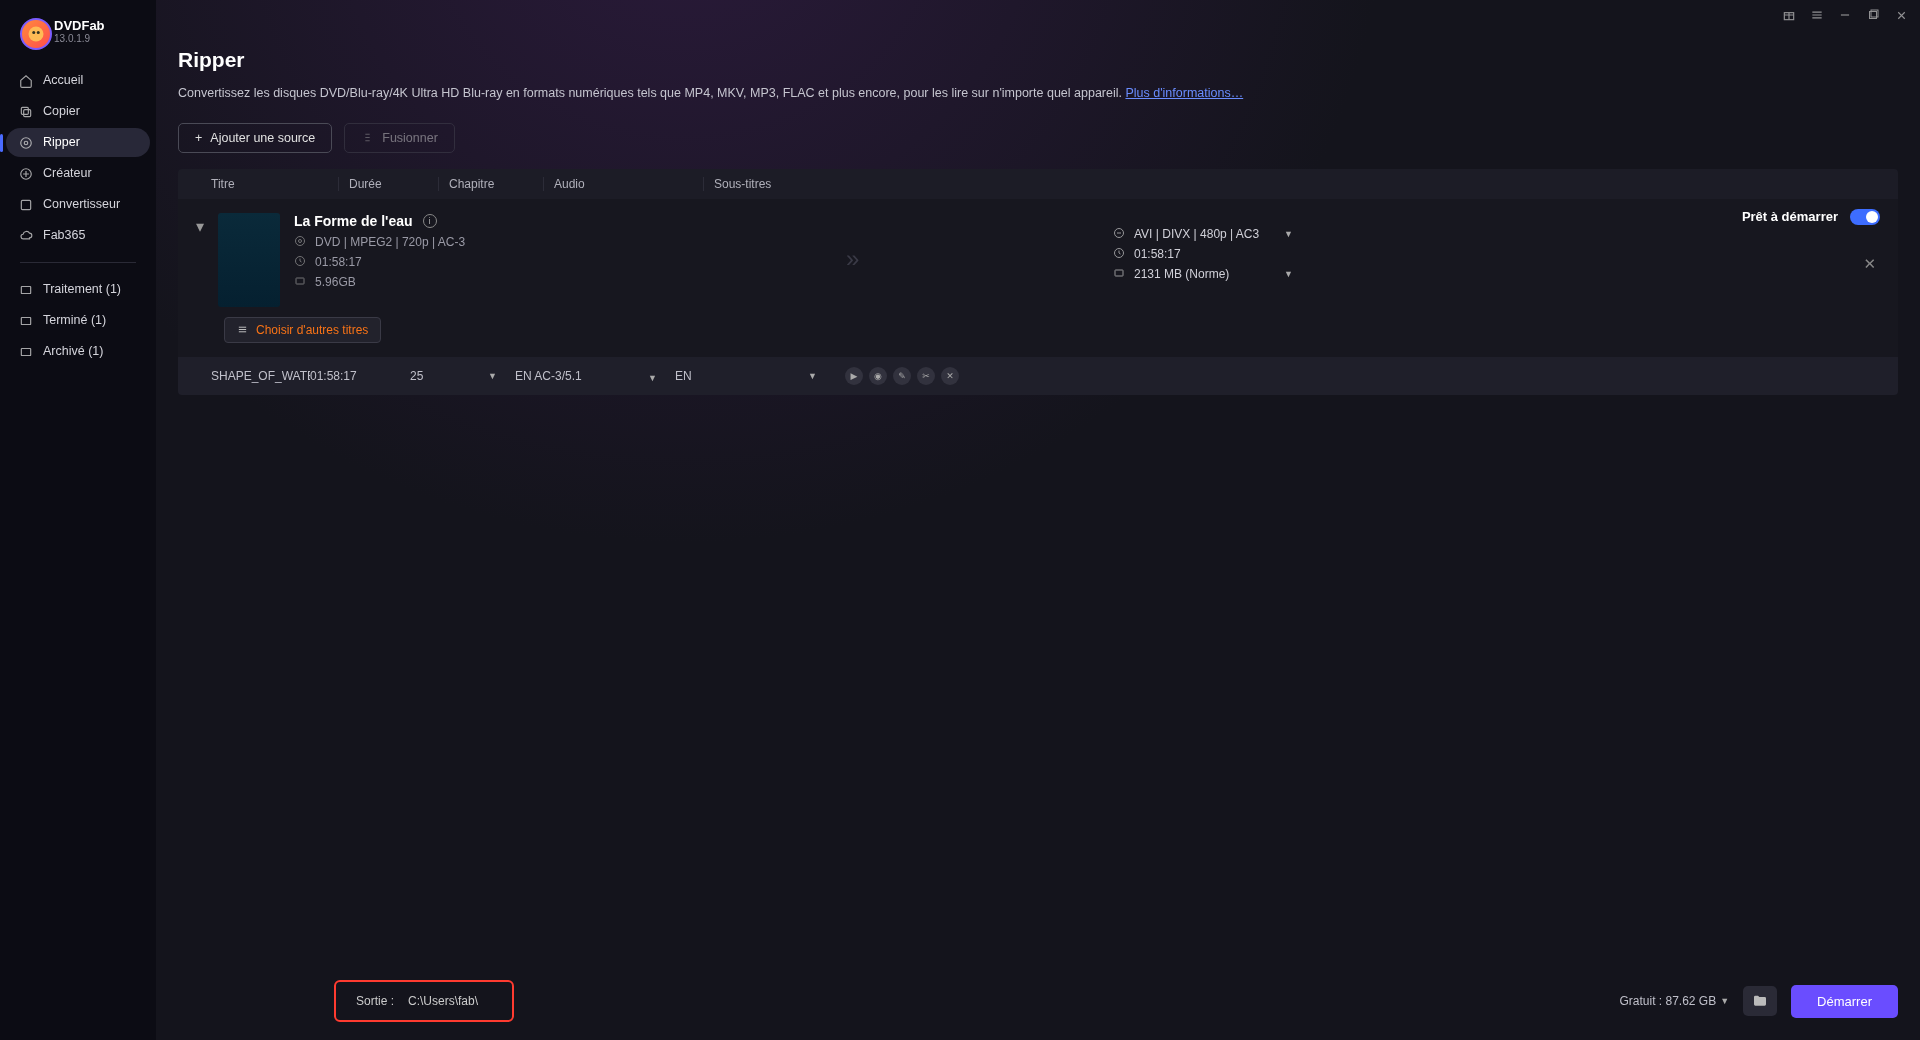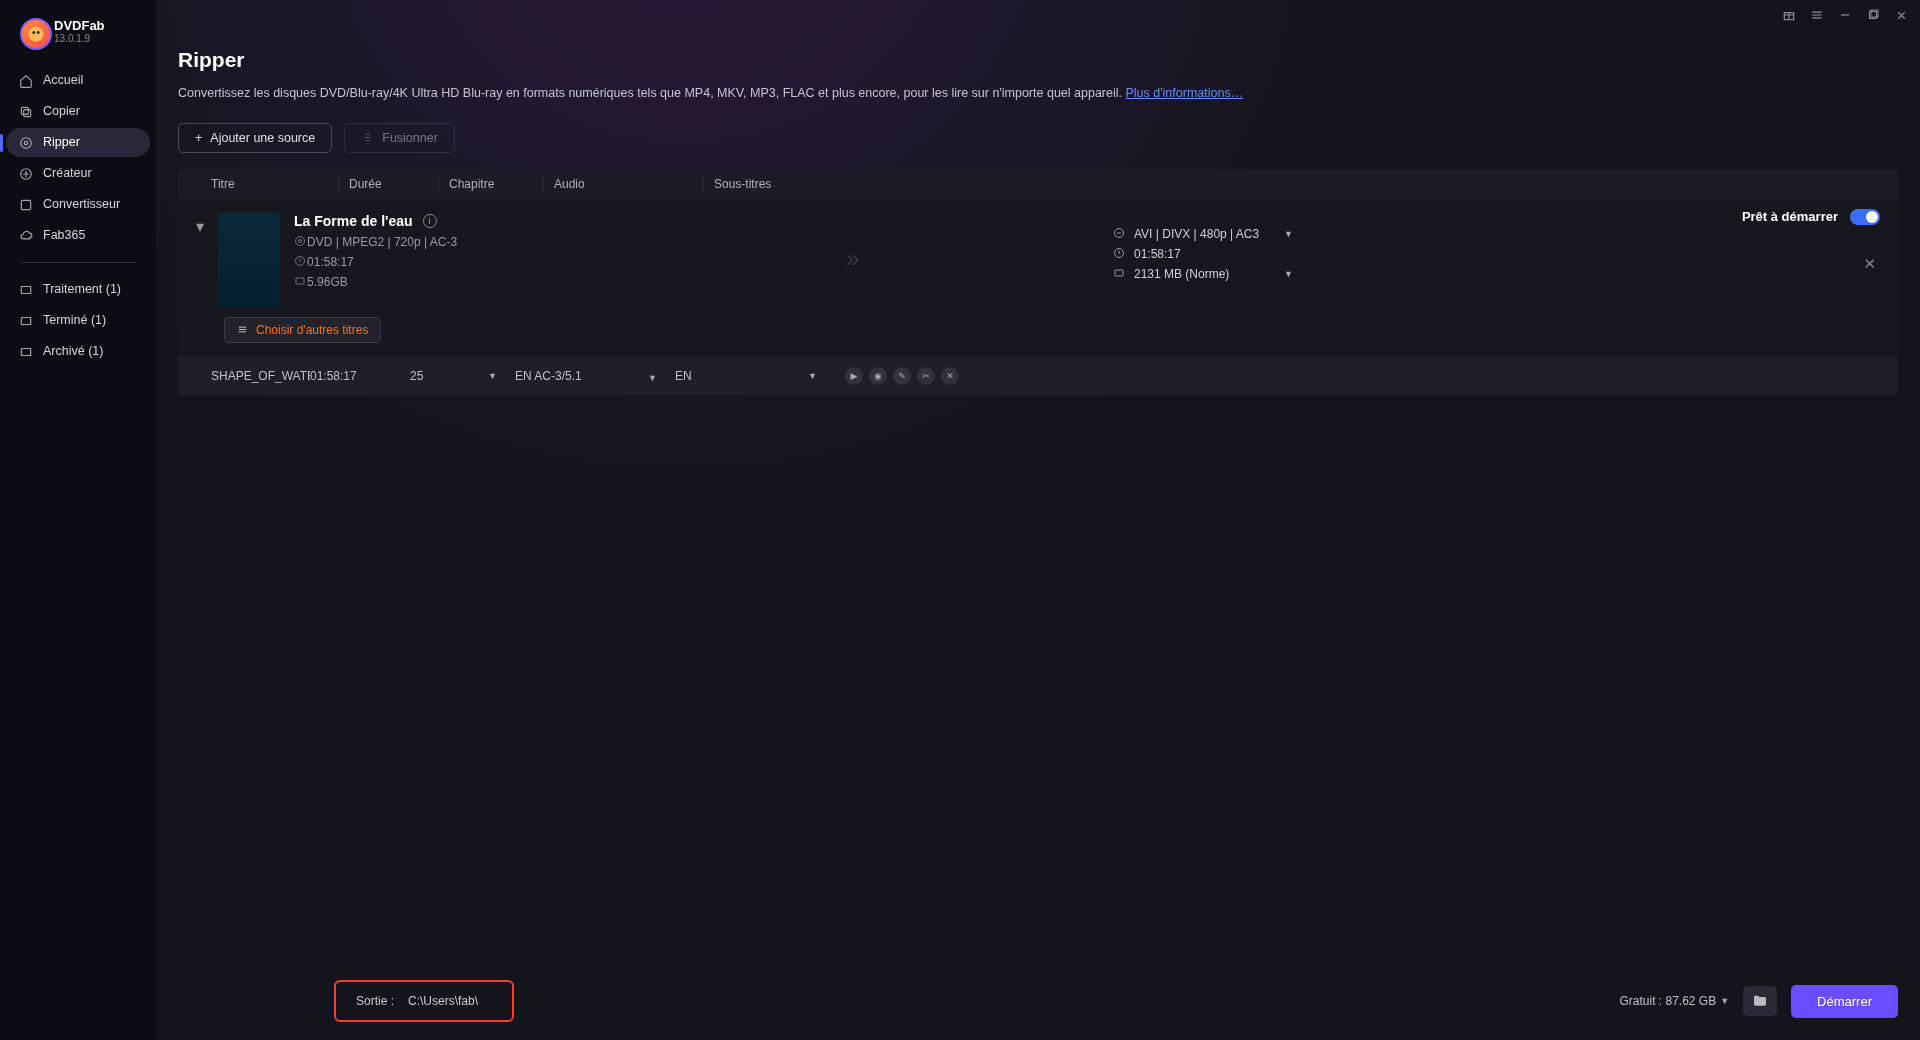--- a/index.html
+++ b/index.html
@@ -36,21 +36,21 @@
 .th-audio { width: 160px; }
 .th-sub { flex: 1; }
 .item-card { background: #17171f; padding: 14px 18px; position: relative; }
 .item-top { display: flex; align-items: flex-start; gap: 14px; }
 .chev { color: #999; margin-top: 4px; cursor: pointer; }
 .poster { width: 62px; height: 94px; background: linear-gradient(180deg,#0a2a3a,#052030); border-radius: 3px; display:flex; align-items:center; justify-content:center; color:#4aa; font-size:8px; text-align:center; }
 .item-info { display: flex; flex-direction: column; gap: 6px; }
 .item-title-row { display: flex; align-items: center; gap: 10px; }
 .item-title { font-size: 14px; font-weight: 600; color: #fff; }
 .info-icon { width: 14px; height: 14px; border: 1px solid #888; border-radius: 50%; font-size: 9px; display: inline-flex; align-items: center; justify-content: center; color: #aaa; }
-.meta-row { display: flex; align-items: center; font-size: 12px; color: #9a9aa6; }
+.meta-row { display: flex; align-items: center; gap: 8px; font-size: 12px; color: #9a9aa6; }
 .meta-icon { width: 13px; height: 13px; opacity: 0.7; display:inline-flex; }
 .arrows { position: absolute; left: 668px; top: 46px; font-size: 24px; color: #3a3a46; }
 .output-col { position: absolute; left: 935px; top: 28px; display: flex; flex-direction: column; gap: 6px; }
 .out-row { display: flex; align-items: center; gap: 8px; font-size: 12px; color: #d0d0d8; }
 .out-row.has-drop { width: 180px; justify-content: space-between; }
 .drop-caret { font-size: 9px; color: #aaa; }
 .ready-block { position: absolute; right: 18px; top: 10px; display: flex; align-items: flex-start; gap: 12px; }
 .ready-text { font-size: 13px; font-weight: 600; color: #fff; }
 .toggle { width: 30px; height: 16px; background: #3d6dff; border-radius: 10px; position: relative; cursor: pointer; }
 .toggle::after { content: ""; position: absolute; right: 2px; top: 2px; width: 12px; height: 12px; background: #fff; border-radius: 50%; }

